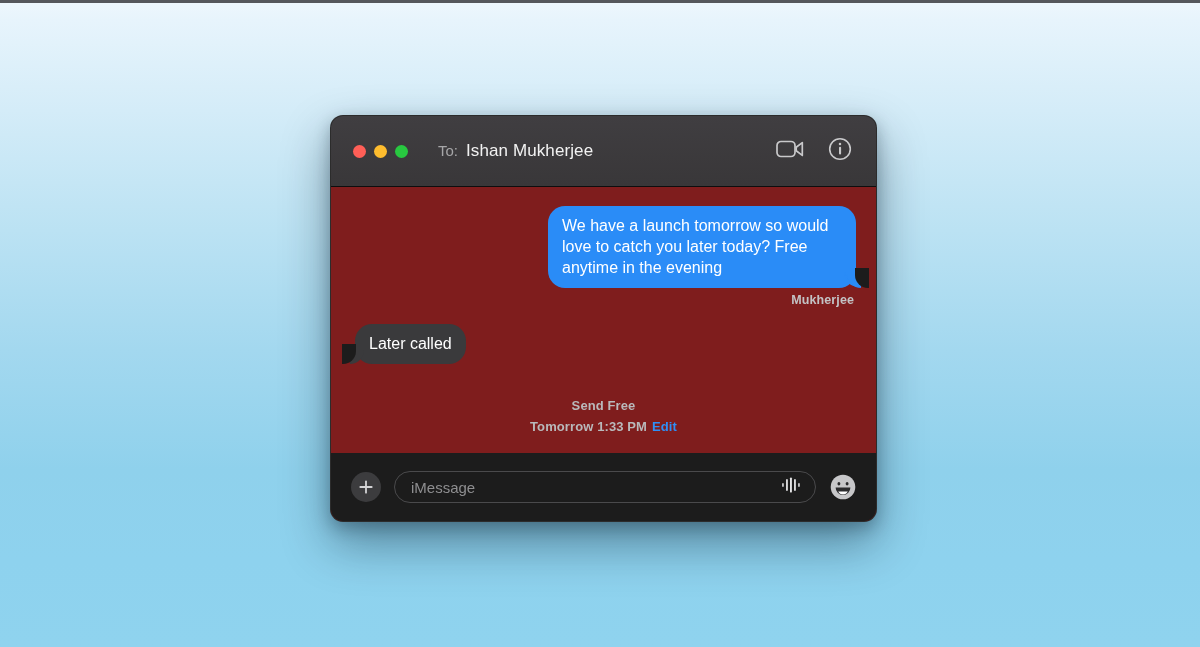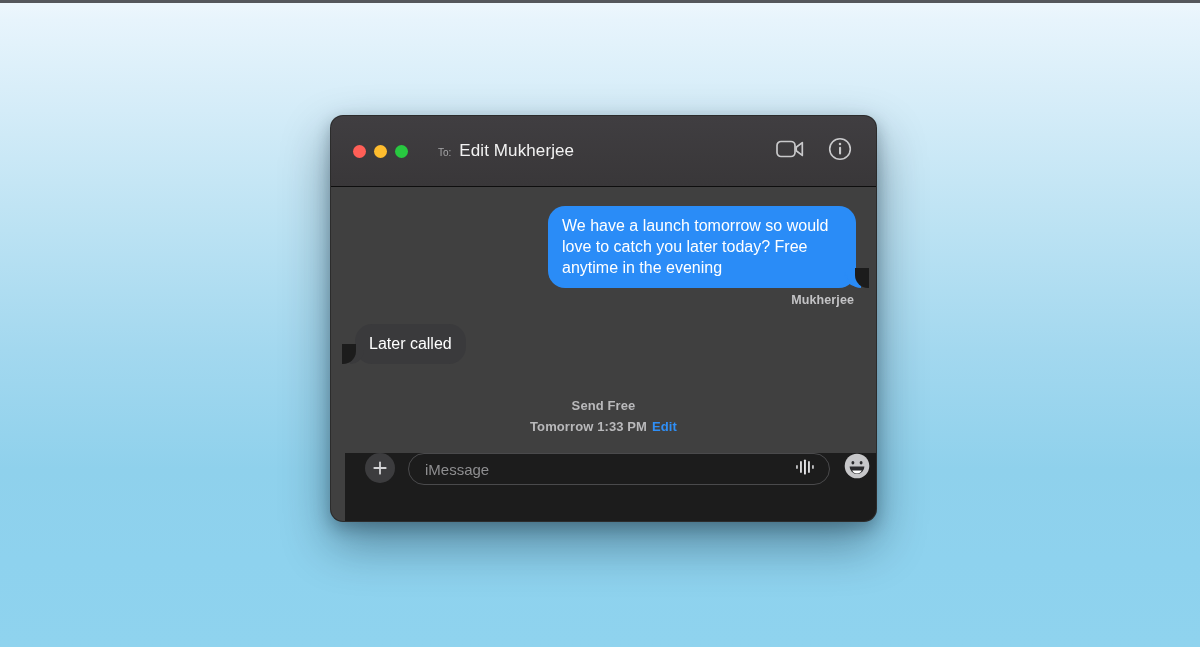--- a/index.html
+++ b/index.html
@@ -77,42 +77,42 @@
   .tl.green  { background: #28c840; }
 
   #to-group {
     display: flex;
     align-items: baseline;
     margin-left: 30px;
     gap: 8px;
   }
   #to-label {
     color: #a6a6a8;
-    font-size: 10px;
+    font-size: 15px;
   }
   #recipient-name {
     color: #f2f2f2;
     font-size: 17px;
     letter-spacing: 0.1px;
   }
 
   #titlebar-actions {
     margin-left: auto;
     margin-right: 24px;
     display: flex;
     align-items: center;
     gap: 24px;
   }
   .tb-icon { display: block; cursor: default; }
 
   
   #conversation {
     position: relative;
     height: 335px;
-    background: #404040;
+    background: #7f1d1d;
     padding: 0 18px;
     box-sizing: border-box;
   }
 
   .row { display: flex; }
   .row.out { justify-content: flex-end; }
   .row.in  { justify-content: flex-start; }
 
   .bubble {
     position: relative;
@@ -242,26 +242,26 @@
     border-bottom: 1.6px dashed #2f7fe0;
     border-bottom-right-radius: 16px 15px;
     border-top: none;
     border-left: none;
     transform: rotate(-2deg);
   }
 
   
   #compose-bar {
     position: absolute;
-    left: 14px; bottom: 0;
+    left: 0; bottom: 0;
     width: 545px;
     height: 68px;
     background: #1c1c1c;
     display: flex;
-    align-items: flex-start;
+    align-items: center;
     box-sizing: border-box;
     padding: 0 20px;
   }
   #plus-button {
     width: 30px; height: 30px;
     border-radius: 50%;
     background: #3c3c3e;
     display: flex;
     align-items: center;
     justify-content: center;
@@ -310,21 +310,21 @@
     <div id="titlebar">
 
       <div id="traffic-lights">
         <span class="tl red"></span>
         <span class="tl yellow"></span>
         <span class="tl green"></span>
       </div>
 
       <div id="to-group">
         <span id="to-label">To:</span>
-        <span id="recipient-name">Edit Mukherjee</span>
+        <span id="recipient-name">Ishan Mukherjee</span>
       </div>
 
       <div id="titlebar-actions">
         <span class="tb-icon">
           <svg width="28" height="20" viewBox="0 0 28 20">
             <rect x="1" y="2.5" width="18" height="15" rx="4" ry="4" fill="none" stroke="#c9c9cb" stroke-width="1.7"></rect>
             <path d="M20.2 8.2 L26.3 3.6 L26.3 16.4 L20.2 11.8 Z" fill="none" stroke="#c9c9cb" stroke-width="1.7" stroke-linejoin="round"></path>
           </svg>
         </span>
         <span class="tb-icon">

